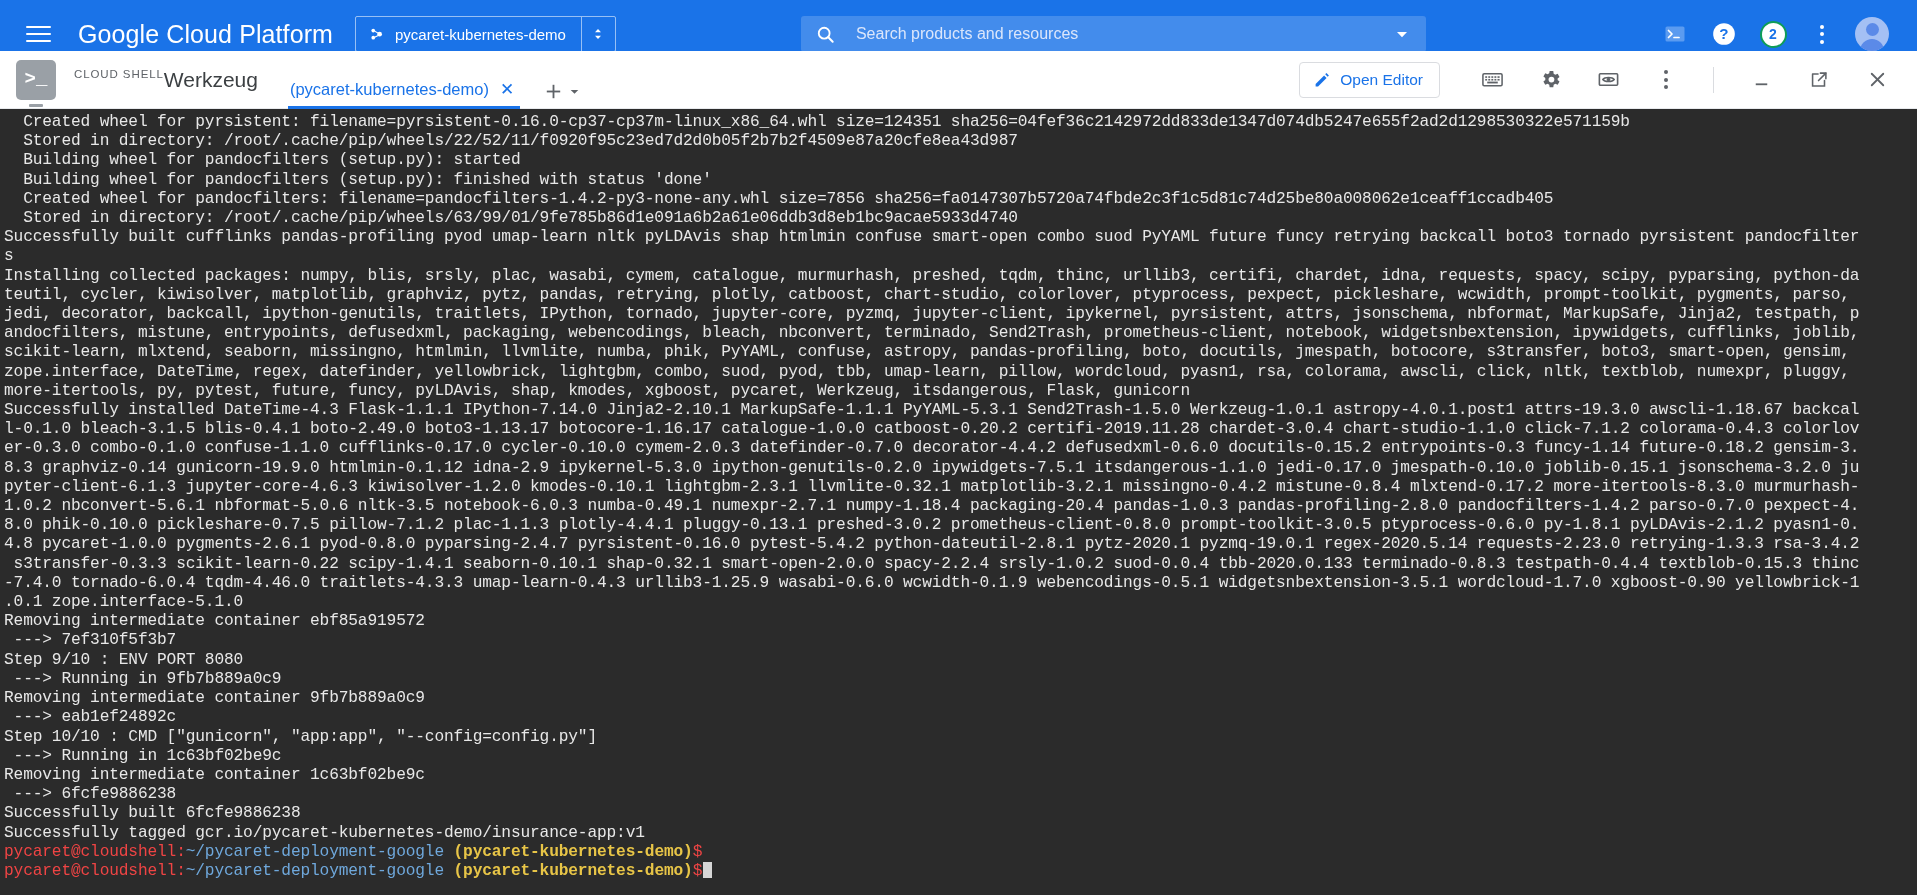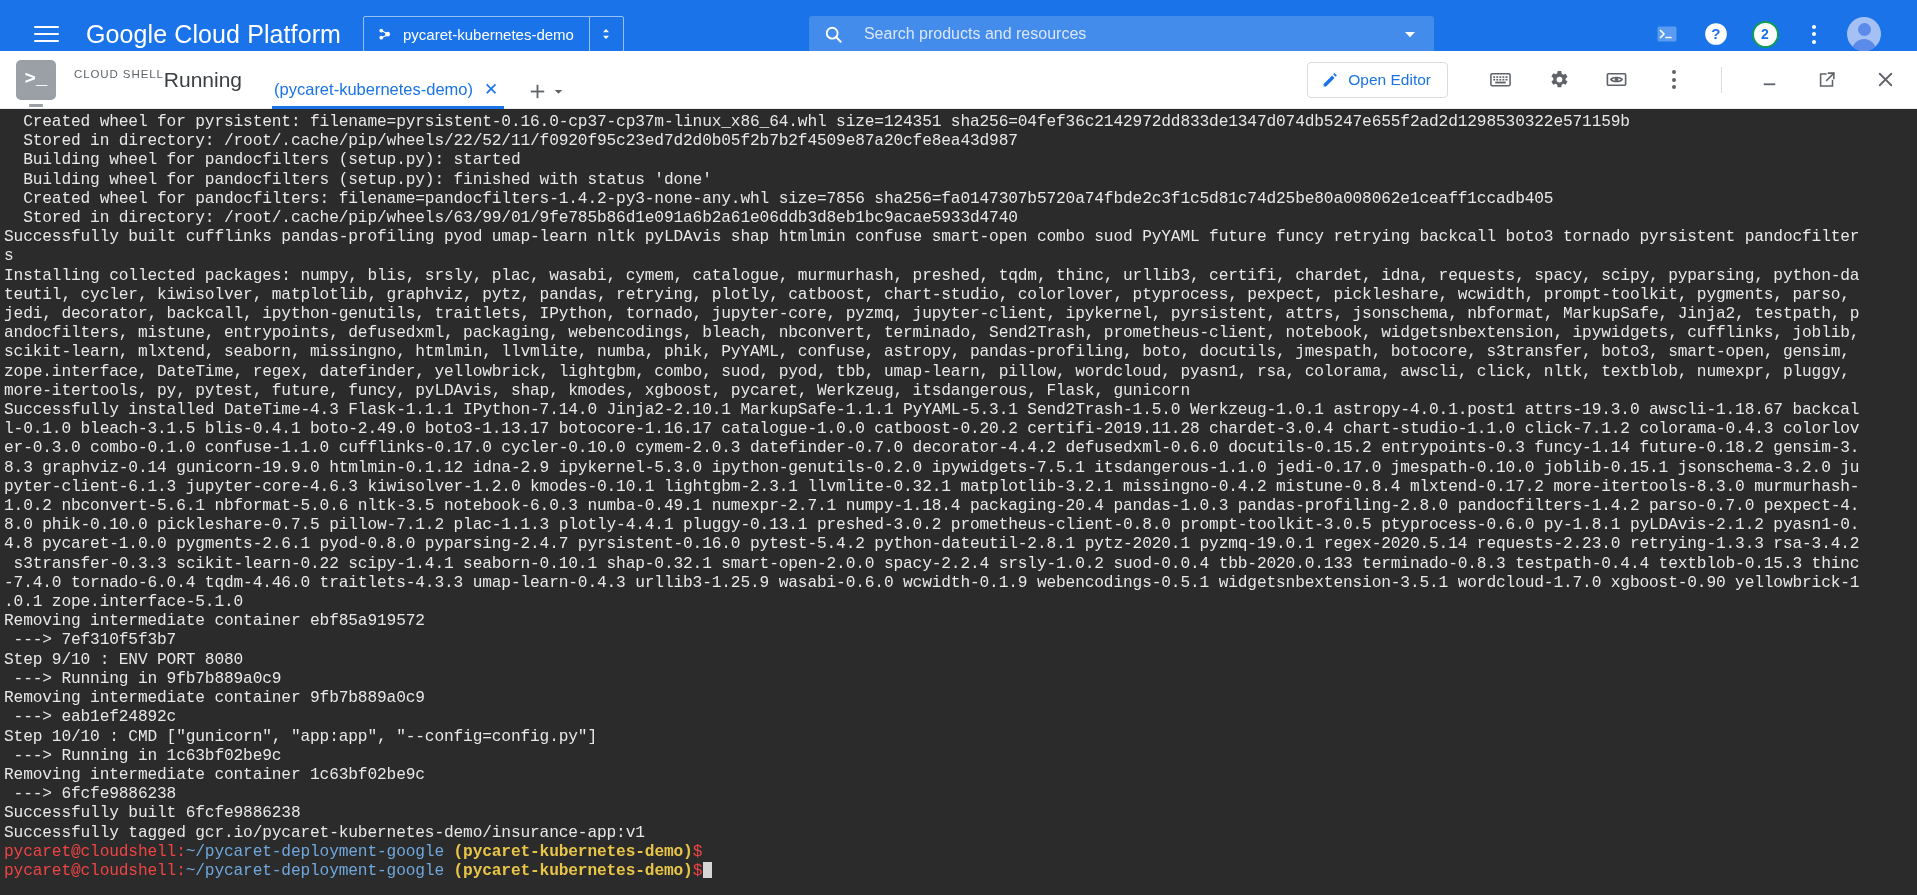--- a/index.html
+++ b/index.html
@@ -11,21 +11,21 @@
     background: #1e1e1e;
     font-family: "Liberation Sans", sans-serif;
   }
 
   
   #gcp-header {
     position: absolute; top: 0; left: 0;
     width: 1917px; height: 68px;
     background: #1a73e8;
     display: flex; align-items: center;
-    padding: 0 22px;
+    padding: 0 14px;
   }
   .hamburger {
     width: 30px; height: 30px;
     display: flex; flex-direction: column;
     justify-content: center; gap: 5px;
     margin-left: 12px; margin-right: 22px;
     cursor: pointer;
   }
   .hamburger span {
     display: block; height: 2px; width: 25px; background: #fff; border-radius: 1px;
@@ -153,21 +153,21 @@
     border-bottom: 3px solid #1a73e8;
     cursor: pointer;
   }
   #shell-tab .tab-label { color: #1a73e8; font-size: 16.5px; padding-top: 20px;}
   #shell-tab .tab-close { color: #1a73e8; font-size: 17px; padding-top: 20px; cursor: pointer; }
   #tab-add {
     display: flex; align-items: center; gap: 3px;
     margin-left: 22px; padding-bottom: 6px; cursor: pointer;
   }
   #toolbar-right {
-    margin-left: auto; display: flex; align-items: center; gap: 18px; padding-right: 12px;
+    margin-left: auto; display: flex; align-items: center; gap: 18px; padding-right: 20px;
   }
   #open-editor-btn {
     display: flex; align-items: center; gap: 9px;
     height: 36px; padding: 0 16px 0 13px;
     border: 1px solid #dadce0; border-radius: 4px;
     background: #fff; cursor: pointer;
     margin-right: 14px;
   }
   #open-editor-btn .oe-label { color: #1a73e8; font-size: 15.5px; }
   .tb-btn {
@@ -281,21 +281,21 @@
 </div>
 
 <div id="shell-toolbar">
 
   <div id="shell-icon">
     <span class="scr">&gt;_</span>
   </div>
 
   <div id="shell-titles">
     <div id="shell-eyebrow">CLOUD SHELL</div>
-    <div id="shell-title">Running</div>
+    <div id="shell-title">Werkzeug</div>
   </div>
 
   <div id="tab-row">
     <div id="shell-tab">
       <span class="tab-label">(pycaret-kubernetes-demo)</span>
       <span class="tab-close">✕</span>
     </div>
     <div id="tab-add">
       <svg width="23" height="23" viewBox="0 0 24 24">
         <line x1="12" y1="5" x2="12" y2="19" stroke="#5f6368" stroke-width="1.9"></line>

